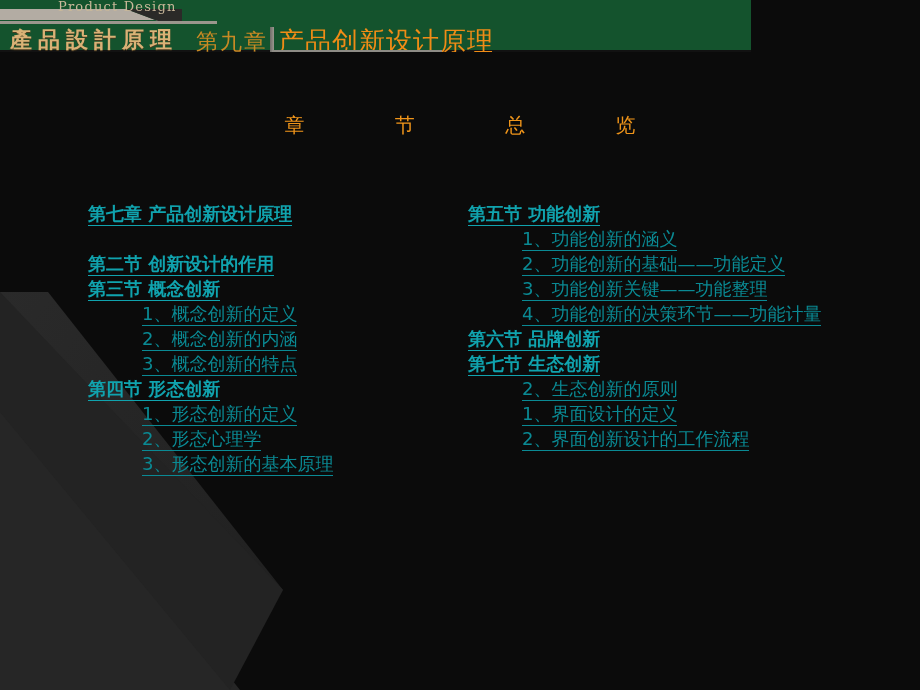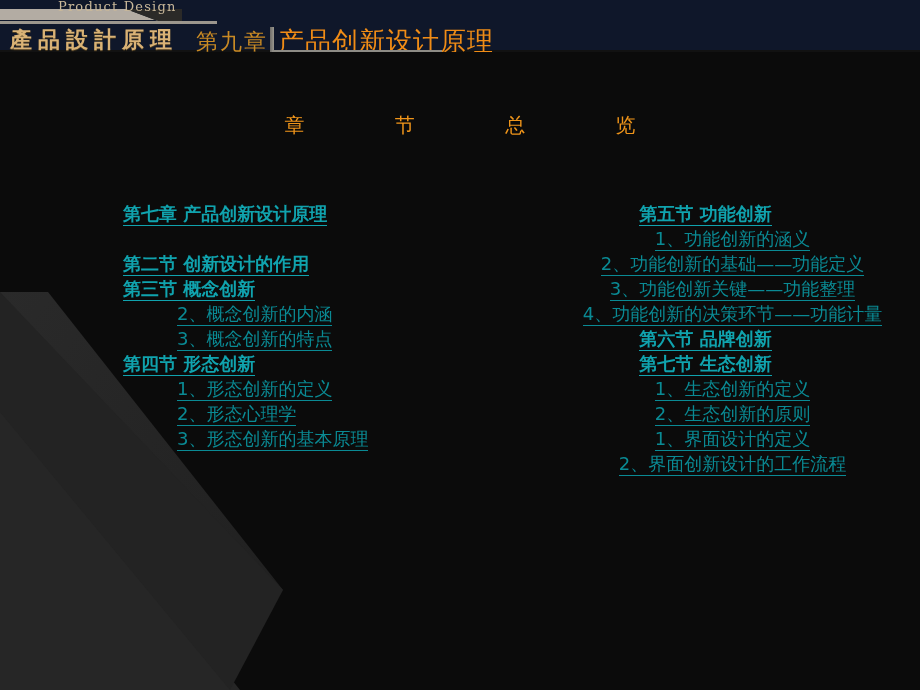--- a/index.html
+++ b/index.html
@@ -7,22 +7,22 @@
     width:920px;height:690px;overflow:hidden;position:relative;
     background:#0b0b0b;
     font-family:"DejaVu Sans","Liberation Sans",sans-serif;
   }
 
   
   #bg-decor{position:absolute;left:0;top:52px;width:920px;height:638px;pointer-events:none;}
 
   
   #header{
-    position:absolute;left:0;top:0;width:920px;height:52px;
-    background:#0f172a;overflow:hidden;
+    position:absolute;left:0;top:0;width:751px;height:52px;
+    background:#14532d;overflow:hidden;
   }
   #header-band{position:absolute;left:0;top:0;width:920px;height:52px;}
 
   #product-design-label{
     position:absolute;left:58px;top:-1px;
     font-family:"DejaVu Serif","Liberation Serif",serif;
     font-size:13px;letter-spacing:1.2px;color:#c9b89a;
     white-space:nowrap;
   }
   #main-title-cn{
@@ -55,28 +55,28 @@
   #overview-heading{
     position:absolute;left:0;top:112px;width:920px;
     text-align:center;
     font-family:"DejaVu Sans","Liberation Sans",sans-serif;
     font-size:20px;color:#f0951a;letter-spacing:42px;
     text-indent:42px;
   }
 
   .toc-col{position:absolute;}
   #toc-left{left:88px;top:202px;width:380px;}
-  #toc-right{left:468px;top:202px;width:440px;text-align:center;}
+  #toc-right{left:468px;top:202px;width:440px;}
 
   .toc-row{position:relative;height:25px;line-height:25px;white-space:nowrap;}
   .toc-row .txt{
     font-family:"DejaVu Sans","Liberation Sans",sans-serif;
     font-size:18px;color:#0c929c;
     border-bottom:1px solid #0c929c;
-    display:inline-block;line-height:23px;margin-left:35px;
+    display:inline-block;line-height:23px;
   }
   
   .toc-row.lv1 .txt{font-weight:bold;color:#10a3ae;border-bottom:1px solid #10a3ae;}
   
   .toc-row.lv2{padding-left:0;}
   .toc-row.lv2 .txt{
     color:#0a8a94;border-bottom:1px solid #0a8a94;
     font-weight:normal;
   }
   .toc-row.lv2 .pad{display:inline-block;width:54px;}
@@ -119,32 +119,32 @@
   <div id="chapter-title-underline"></div>
 </div>
 
 <div id="overview-heading">章 节 总 览</div>
 
 <div class="toc-col" id="toc-left">
     <div class="toc-row chapterhead lv1"><span class="txt">第七章  产品创新设计原理</span></div>
     <div class="toc-row spacer"></div>
     <div class="toc-row lv1"><span class="txt">第二节  创新设计的作用</span></div>
     <div class="toc-row lv1"><span class="txt">第三节  概念创新</span></div>
+    <div class="toc-row lv2"><span class="pad"></span><span class="txt">1、概念创新的定义</span></div>
     <div class="toc-row lv2"><span class="pad"></span><span class="txt">2、概念创新的内涵</span></div>
     <div class="toc-row lv2"><span class="pad"></span><span class="txt">3、概念创新的特点</span></div>
     <div class="toc-row lv1"><span class="txt">第四节  形态创新</span></div>
     <div class="toc-row lv2"><span class="pad"></span><span class="txt">1、形态创新的定义</span></div>
     <div class="toc-row lv2"><span class="pad"></span><span class="txt">2、形态心理学</span></div>
     <div class="toc-row lv2"><span class="pad"></span><span class="txt">3、形态创新的基本原理</span></div>
   </div>
 <div class="toc-col" id="toc-right">
     <div class="toc-row lv1"><span class="txt">第五节 功能创新</span></div>
     <div class="toc-row lv2"><span class="pad"></span><span class="txt">1、功能创新的涵义</span></div>
     <div class="toc-row lv2"><span class="pad"></span><span class="txt">2、功能创新的基础——功能定义</span></div>
     <div class="toc-row lv2"><span class="pad"></span><span class="txt">3、功能创新关键——功能整理</span></div>
     <div class="toc-row lv2"><span class="pad"></span><span class="txt">4、功能创新的决策环节——功能计量</span></div>
     <div class="toc-row lv1"><span class="txt">第六节 品牌创新</span></div>
     <div class="toc-row lv1"><span class="txt">第七节 生态创新</span></div>
-    <div class="toc-row lv2"><span class="pad"></span><span class="txt">1、生态创新的定义</span></div>
     <div class="toc-row lv2"><span class="pad"></span><span class="txt">2、生态创新的原则</span></div>
     <div class="toc-row lv2"><span class="pad"></span><span class="txt">1、界面设计的定义</span></div>
     <div class="toc-row lv2"><span class="pad"></span><span class="txt">2、界面创新设计的工作流程</span></div>
   </div>
 
 </body></html>

